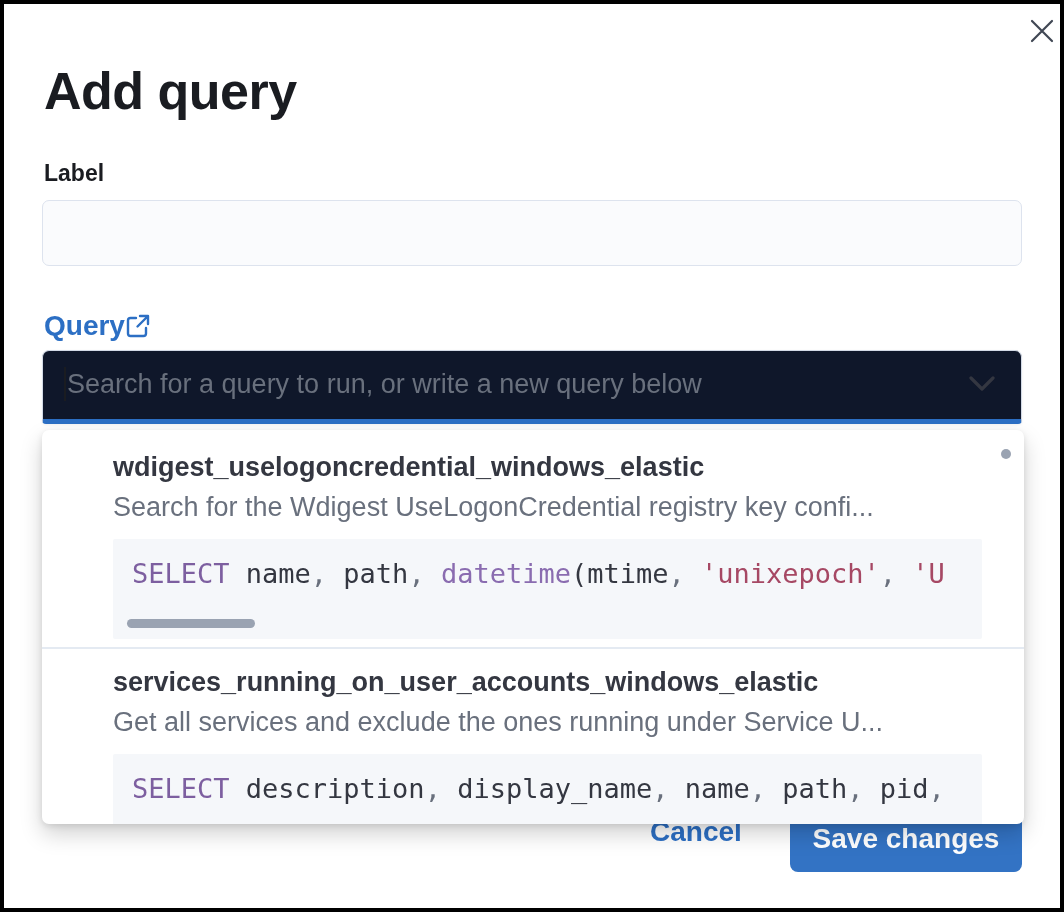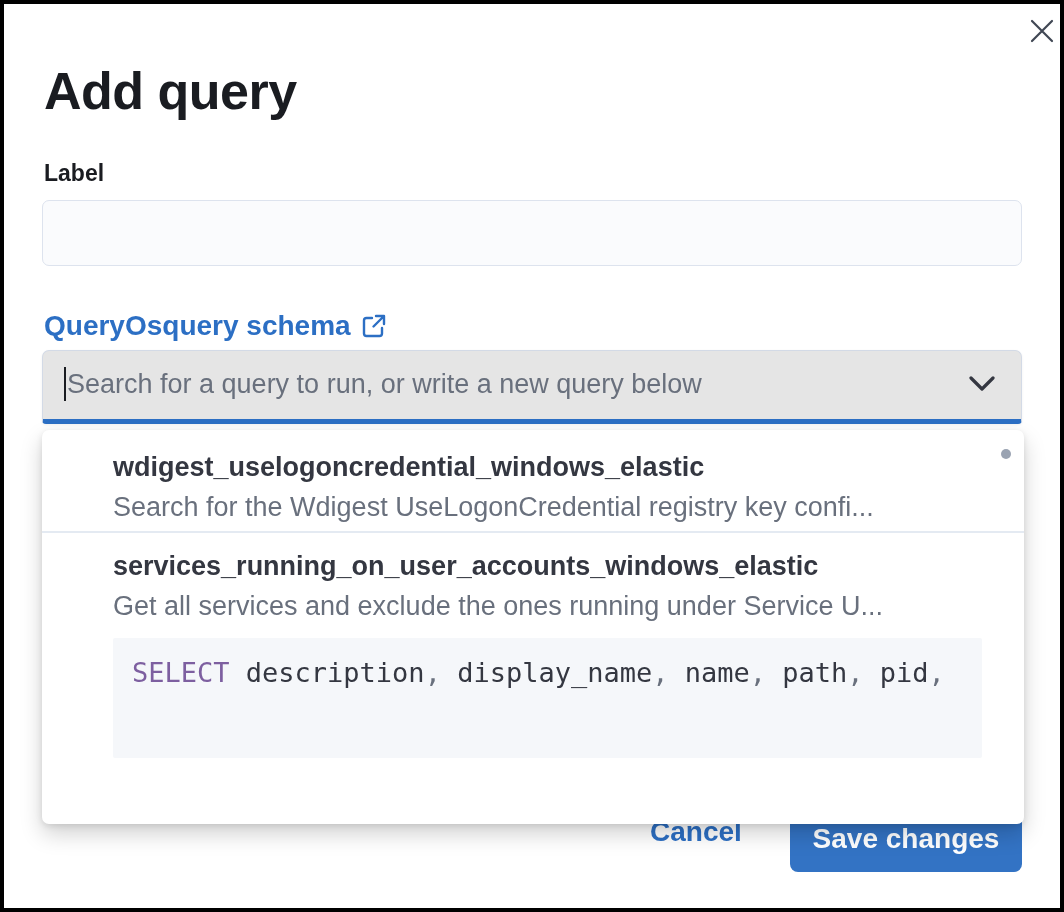--- a/index.html
+++ b/index.html
@@ -40,21 +40,21 @@
     display:flex;align-items:center;
   }
   .query-label{font-size:28px;font-weight:700;color:var(--accent);}
   .schema-link{
     display:flex;align-items:center;gap:10px;text-decoration:none;
     font-size:28px;font-weight:700;color:var(--accent);cursor:pointer;
   }
   
   .combobox{
     position:absolute;left:38px;top:346px;width:980px;height:74px;
-    background:#e5e5e5;border:1px solid var(--input-border);
+    background:#0f172a;border:1px solid var(--input-border);
     border-bottom:5px solid var(--accent);
     border-radius:7px 7px 4px 4px;
     box-shadow:0 1px 3px rgba(0,0,0,.06);
     display:flex;align-items:center;padding:0 26px 2px 21px;cursor:text;
   }
   .text-caret{width:2px;height:34px;background:#1a1c21;flex:0 0 auto;}
   .cb-placeholder{
     font-size:27px;color:var(--text-subdued);margin-left:1px;
     flex:1 1 auto;white-space:nowrap;overflow:hidden;
   }
@@ -119,21 +119,20 @@
   </button>
 
   <h1 class="modal-title">Add query</h1>
 
   <div class="field-label">Label</div>
   <input class="label-input" type="text" value="" style="">
 
   <div class="query-row">
     <span class="query-label">Query</span>
     <a class="schema-link">
-      <span>Osquery schema</span>
       <svg width="26" height="26" viewBox="0 0 26 26">
         <path d="M11 5 H5.5 C4.1 5 3 6.1 3 7.5 V20.5 C3 21.9 4.1 23 5.5 23 H18.5 C19.9 23 21 21.9 21 20.5 V15" fill="none" stroke="#2c6fc4" stroke-width="2.4" stroke-linecap="round"></path>
         <path d="M15 3 H23 V11 M23 3 L12.5 13.5" fill="none" stroke="#2c6fc4" stroke-width="2.4" stroke-linecap="round" stroke-linejoin="round"></path>
       </svg>
     </a>
   </div>
 
   <div class="combobox">
     <span class="text-caret"></span>
     <span class="cb-placeholder">Search for a query to run, or write a new query below</span>
@@ -141,20 +140,24 @@
       <path d="M2 2 L13 13 L24 2" fill="none" stroke="#343741" stroke-width="3.2" stroke-linecap="round" stroke-linejoin="round"></path>
     </svg>
   </div>
 
   <div class="panel">
     <span class="scroll-dot"></span>
 
     <div class="option">
       <div class="opt-title">wdigest_uselogoncredential_windows_elastic</div>
       <div class="opt-desc">Search for the Wdigest UseLogonCredential registry key confi...</div>
+      <div class="codeblock">
+        <code class="code-line"><span class="tk-kw">SELECT</span><span class="tk-pl"> name</span><span class="tk-pu">, </span><span class="tk-pl">path</span><span class="tk-pu">, </span><span class="tk-fn">datetime</span><span class="tk-pl">(mtime</span><span class="tk-pu">, </span><span class="tk-st">'unixepoch'</span><span class="tk-pu">, </span><span class="tk-st">'U</span></code>
+        <div class="hscroll"></div>
+      </div>
     </div>
 
     <hr class="divider">
 
     <div class="option second">
       <div class="opt-title">services_running_on_user_accounts_windows_elastic</div>
       <div class="opt-desc">Get all services and exclude the ones running under Service U...</div>
       <div class="codeblock clipped">
         <code class="code-line"><span class="tk-kw">SELECT</span><span class="tk-pl"> description</span><span class="tk-pu">, </span><span class="tk-pl">display_name</span><span class="tk-pu">, </span><span class="tk-pl">name</span><span class="tk-pu">, </span><span class="tk-pl">path</span><span class="tk-pu">, </span><span class="tk-pl">pid</span><span class="tk-pu">,</span></code>
       </div>

